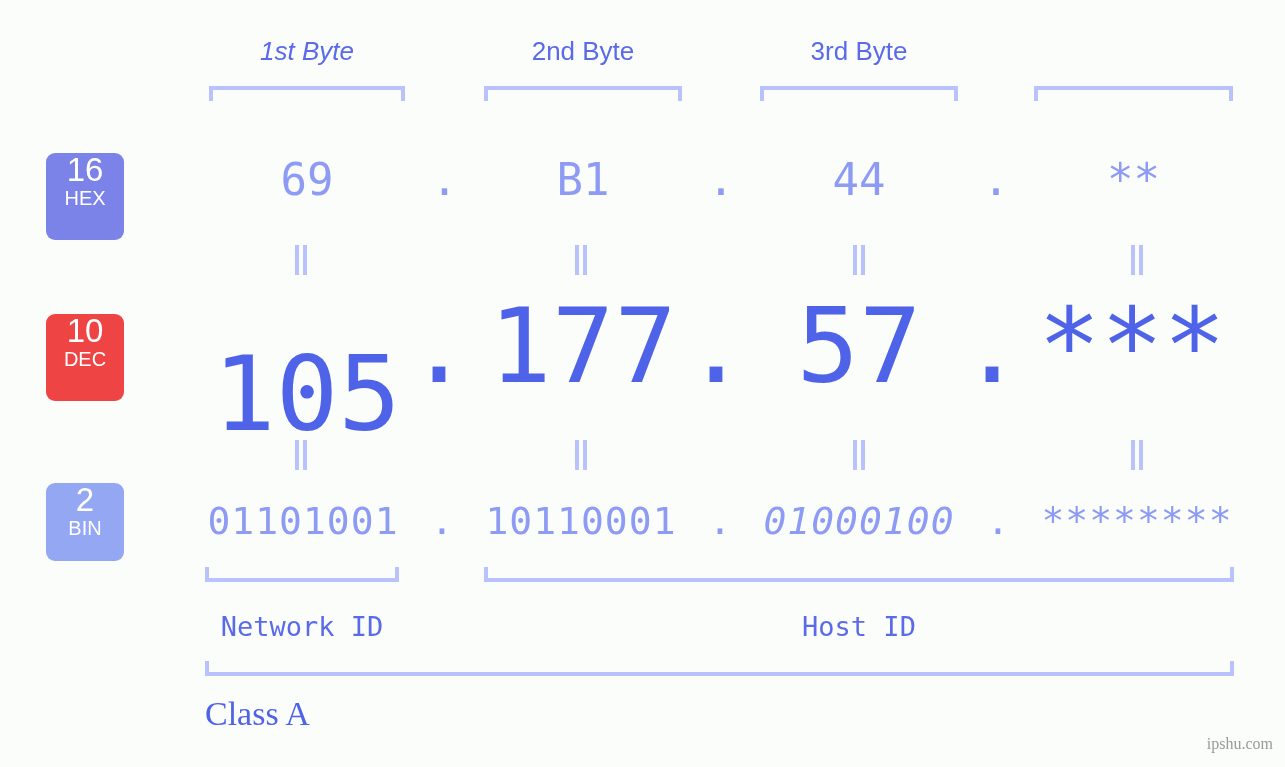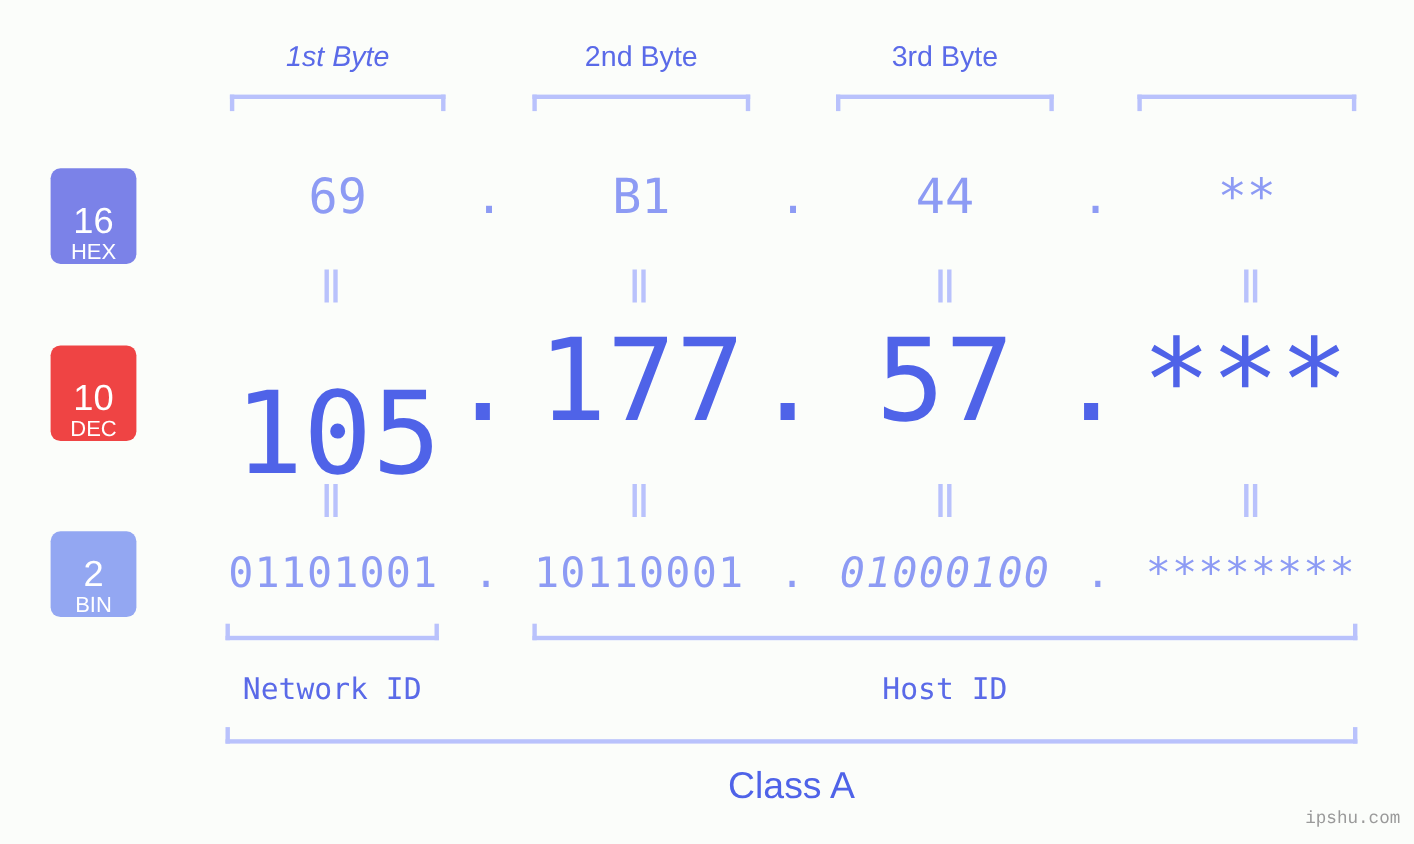--- a/index.html
+++ b/index.html
@@ -55,21 +55,21 @@
     position: absolute;
     left: 46px;
     width: 78px;
     border-radius: 9px;
     color: #ffffff;
     text-align: center;
     font-family: "Liberation Sans", sans-serif;
     display: flex;
     flex-direction: column;
     align-items: center;
-    justify-content: flex-end;
+    justify-content: flex-start;
   }
   .badge .num {
     font-size: 33px;
     line-height: 34px;
     font-weight: 400;
   }
   .badge .nm {
     font-size: 20px;
     line-height: 22px;
     font-weight: 400;
@@ -143,32 +143,32 @@
     position: absolute;
     font-family: "DejaVu Sans Mono", monospace;
     font-size: 27px;
     line-height: 32px;
     color: #5a6ae8;
     text-align: center;
     white-space: nowrap;
   }
   .class-label {
     position: absolute;
-    font-family: Liberation Sans, sans-serif;
+    font-family: Liberation Serif, serif;
     font-size: 34px;
     line-height: 40px;
     color: #4f63e8;
-    text-align: center;
+    text-align: left;
     white-space: nowrap;
   }
   .watermark {
     position: absolute;
     right: 12px;
     bottom: 14px;
-    font-family: Liberation Mono, monospace;
+    font-family: Liberation Serif, serif;
     font-size: 16px;
     color: #9a9a9a;
     letter-spacing: 0px;
   }
 </style>
 </head>
 <body>
 
 <div id="stage">
 

